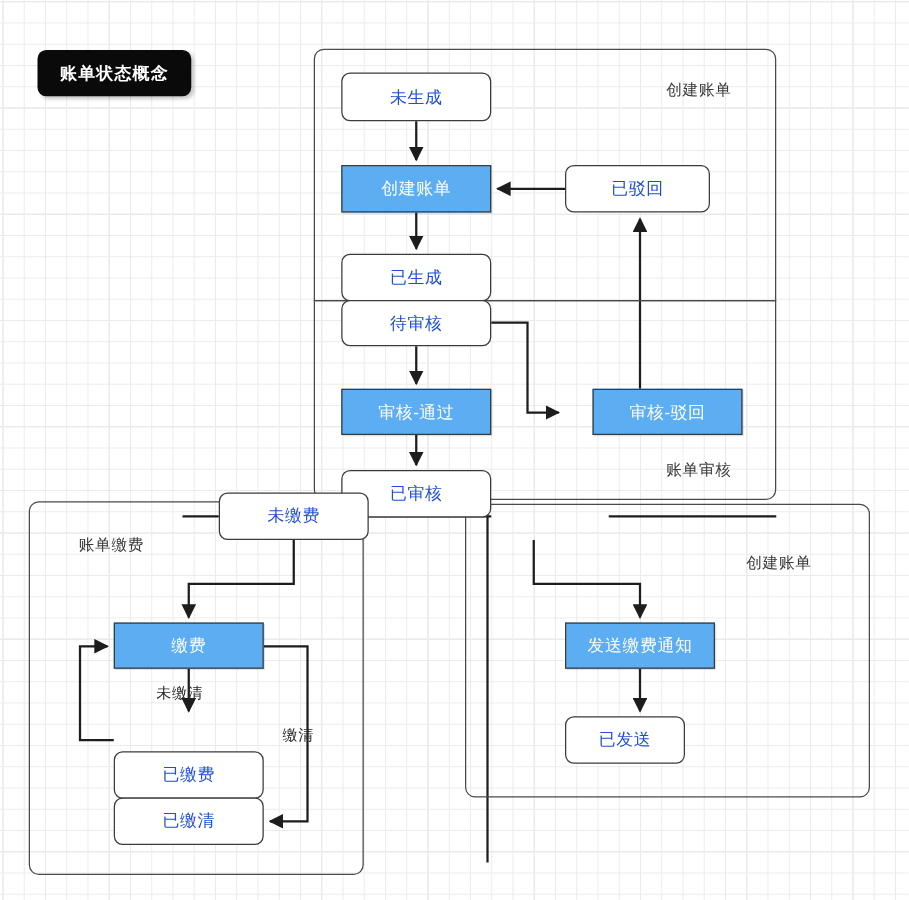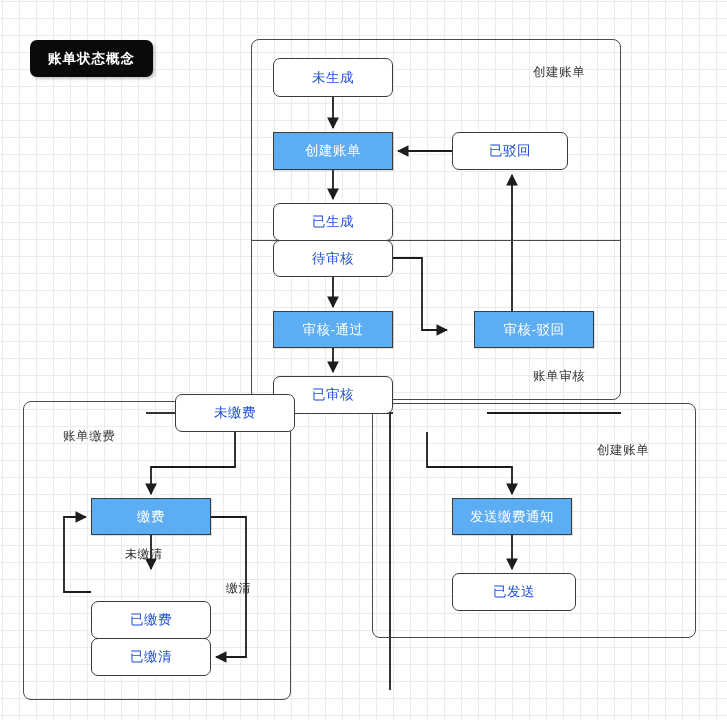--- a/index.html
+++ b/index.html
@@ -177,21 +177,21 @@
   <div class="node" id="n-3" style="left: 273px; top: 203px; width: 120px; height: 38px;">已生成</div>
   <div class="node" id="n-4" style="left: 273px; top: 240px; width: 120px; height: 37px;">待审核</div>
   <div class="node blue" id="n-5" style="left: 273px; top: 311px; width: 120px; height: 37px;">审核-通过</div>
   <div class="node blue" id="n-6" style="left: 474px; top: 311px; width: 120px; height: 37px;">审核-驳回</div>
   <div class="node" id="n-7" style="left: 273px; top: 376px; width: 120px; height: 38px;">已审核</div>
   <div class="node" id="n-8" style="left: 175px; top: 394px; width: 120px; height: 38px; font-family: Liberation Mono, monospace;">未缴费</div>
   <div class="node blue" id="n-10" style="left: 91px; top: 498px; width: 120px; height: 37px;">缴费</div>
   <div class="node" id="n-11" style="left: 91px; top: 601px; width: 120px; height: 38px;">已缴费</div>
   <div class="node" id="n-12" style="left: 91px; top: 638px; width: 120px; height: 38px;">已缴清</div>
   <div class="node blue" id="n-13" style="left: 452px; top: 498px; width: 120px; height: 37px;">发送缴费通知</div>
-  <div class="node" id="n-14" style="left: 452px; top: 573px; width: 124px; height: 38px;">已发送</div>
+  <div class="node" id="n-14" style="left: 452px; top: 573px; width: 96px; height: 38px;">已发送</div>
 
   <div class="edge-label" id="el-0" style="left: 125px; top: 546px;">未缴清</div>
   <div class="edge-label" id="el-1" style="left: 226px; top: 580px;">缴清</div>
 
   <div id="title-badge">
     <span>账单状态概念</span>
   </div>
 
 </div>
 

